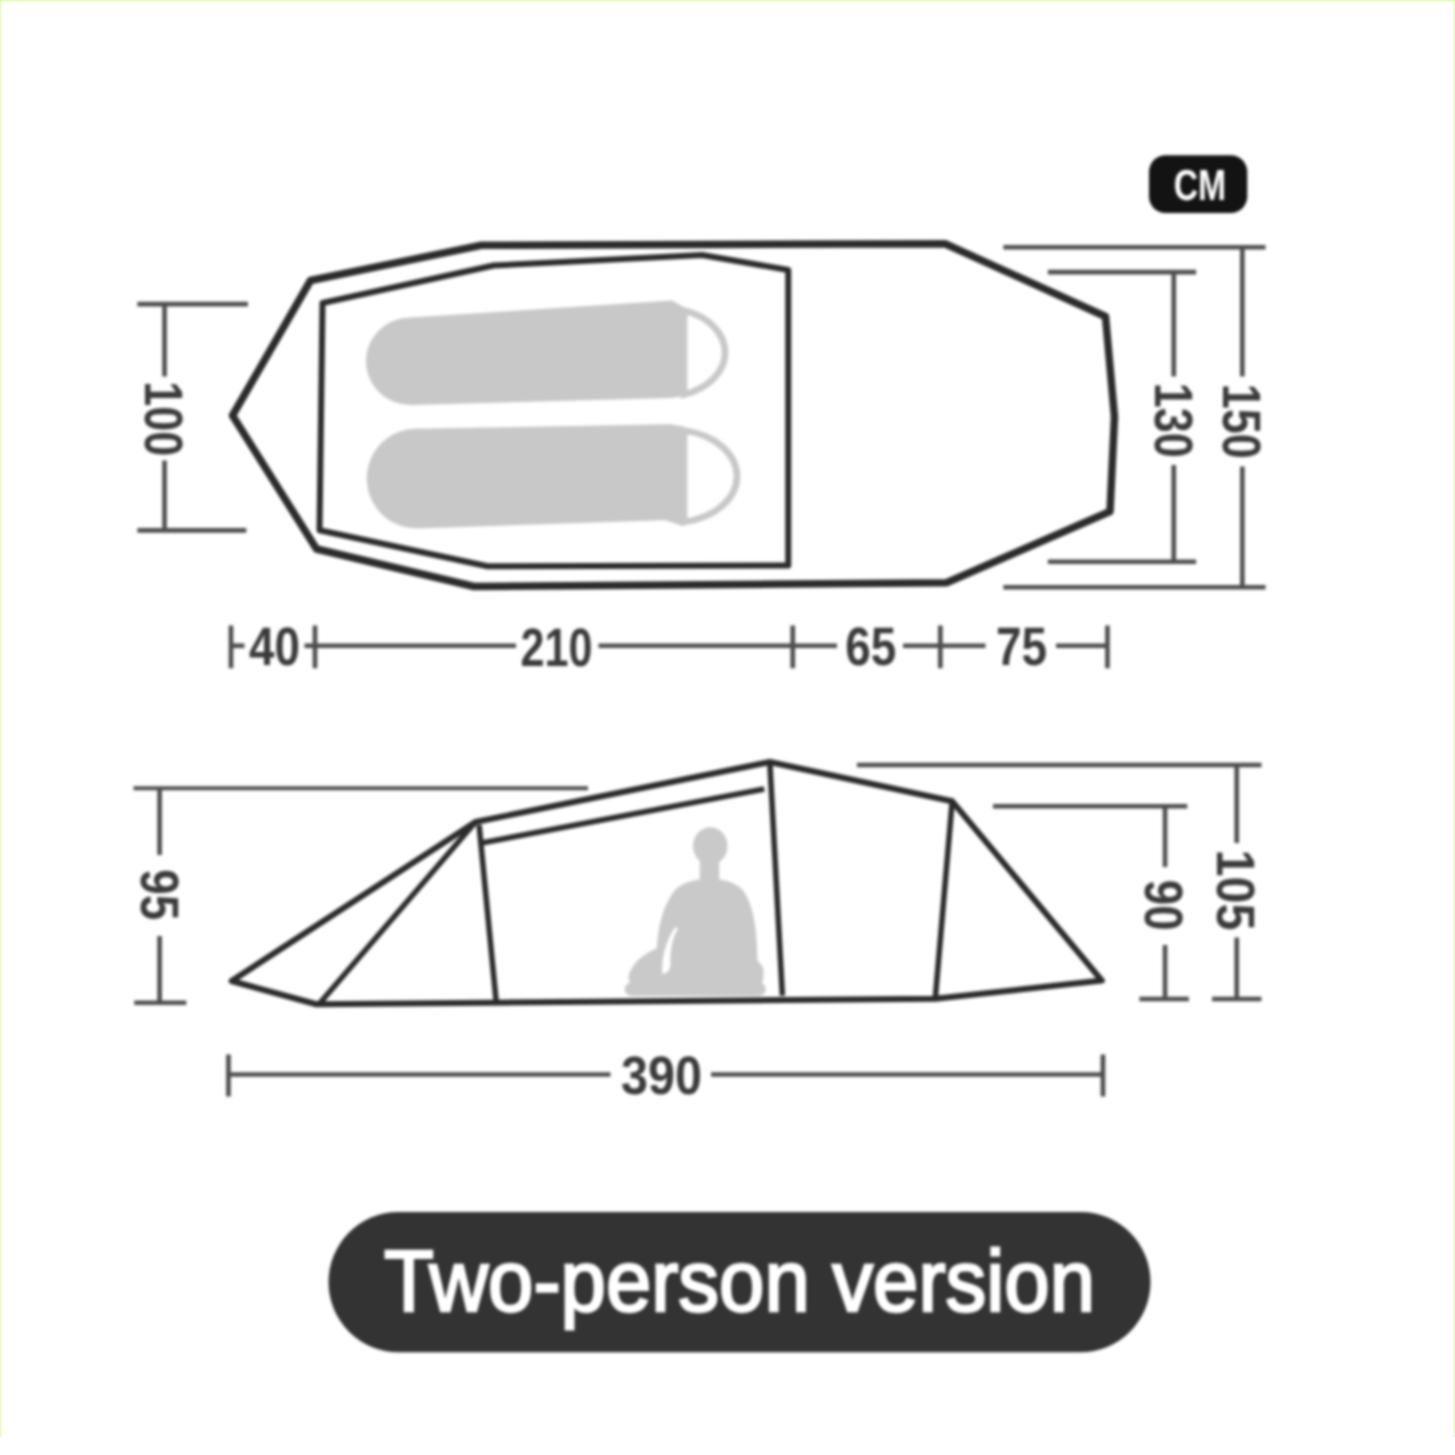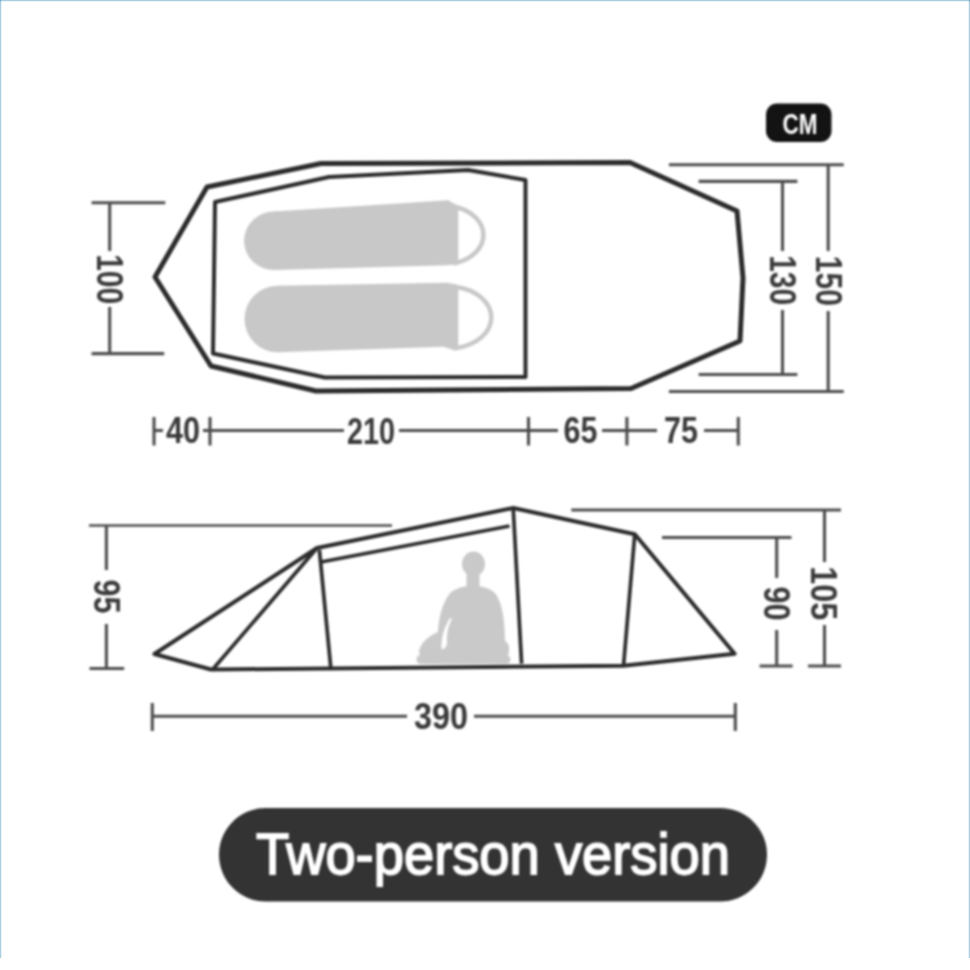--- a/index.html
+++ b/index.html
@@ -1,16 +1,16 @@
 <!DOCTYPE html>
 <html><head>
 <meta charset="utf-8">
 <style>
   html,body{margin:0;padding:0;background:#ffffff;}
-  .page{position:relative;width:970px;height:958px;background:#0369a1;overflow:hidden;}
+  .page{position:relative;width:970px;height:958px;background:#bef264;overflow:hidden;}
   svg{display:block;}
   text{font-family:"Liberation Sans",sans-serif;}
 </style>
 </head>
 <body>
 <div class="page">
 <svg width="970" height="970" viewBox="0 0 970 970" style="filter:blur(0.9px);">
 
   <rect x="0" y="0" width="970" height="970" fill="#ffffff"></rect>
 

